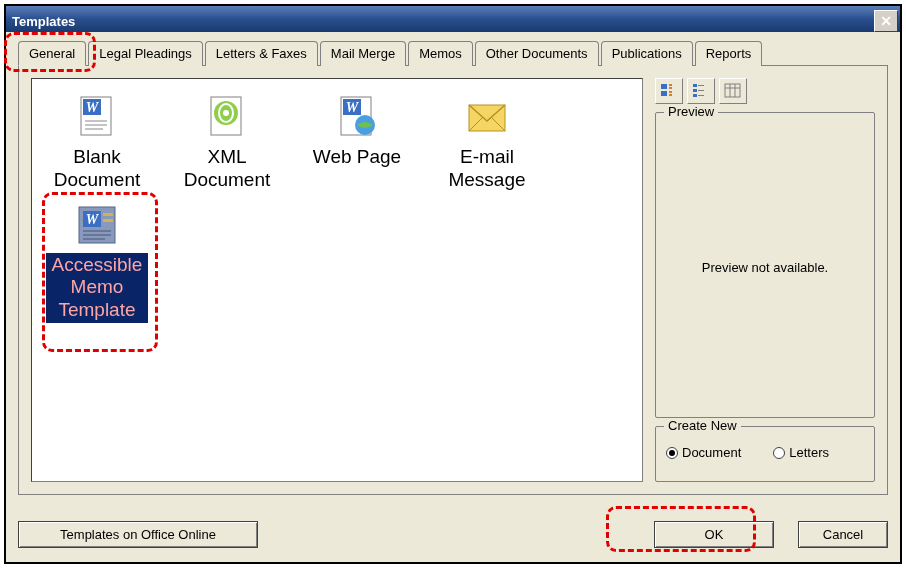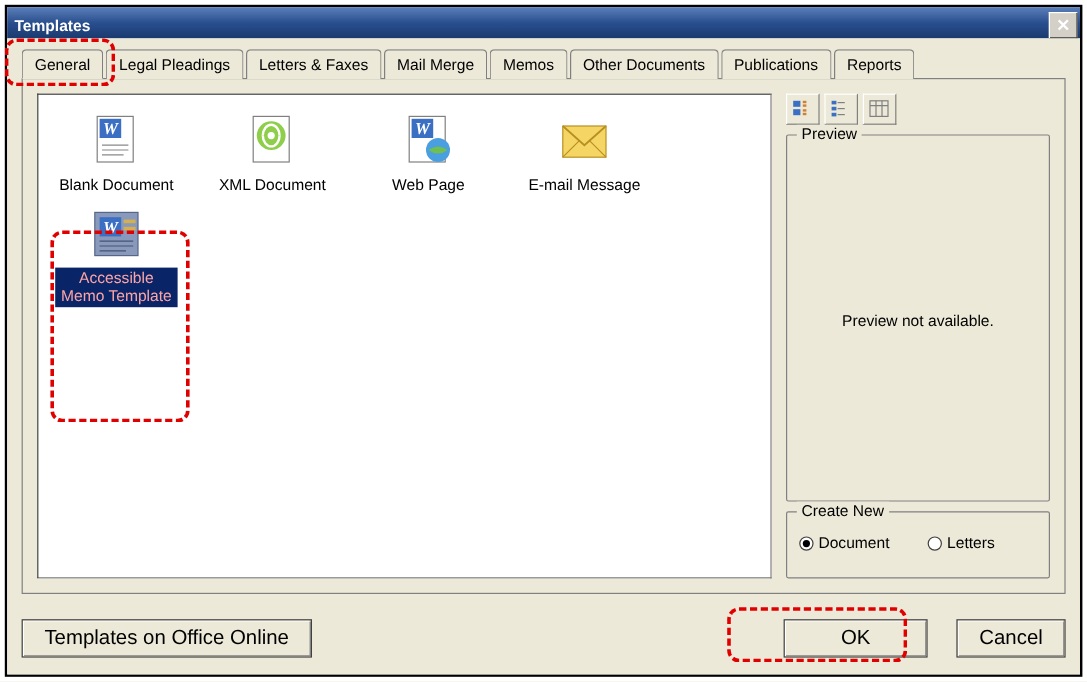--- a/index.html
+++ b/index.html
@@ -98,21 +98,21 @@
 }
 .file-item .icon-box {
   width: 48px;
   height: 48px;
   margin: 0 auto 4px auto;
   display: flex;
   align-items: center;
   justify-content: center;
 }
 .file-label {
-  font-size: 13px;
+  font-size: 19px;
   line-height: 1.2;
   padding: 1px 2px;
 }
 .file-item.selected .file-label {
   background: #0a2468;
   color: #fca5a5;
 }
 .right-panel {
   width: 220px;
   display: flex;
@@ -195,21 +195,21 @@
   right: 12px;
   display: flex;
   justify-content: space-between;
 }
 .btn {
   background: #ece9d8;
   border: 1px solid #404040;
   box-shadow: inset 1px 1px 0 #fff, inset -1px -1px 0 #808080;
   padding: 5px 18px;
   cursor: pointer;
-  font-size: 17px;
+  font-size: 13px;
   min-width: 90px;
 }
 .btn-templates { min-width: 240px; }
 .right-btns { display: flex; gap: 24px; }
 .annot {
   position: absolute;
   border: 3px dashed #e00000;
   border-radius: 10px;
   pointer-events: none;
   z-index: 100;

